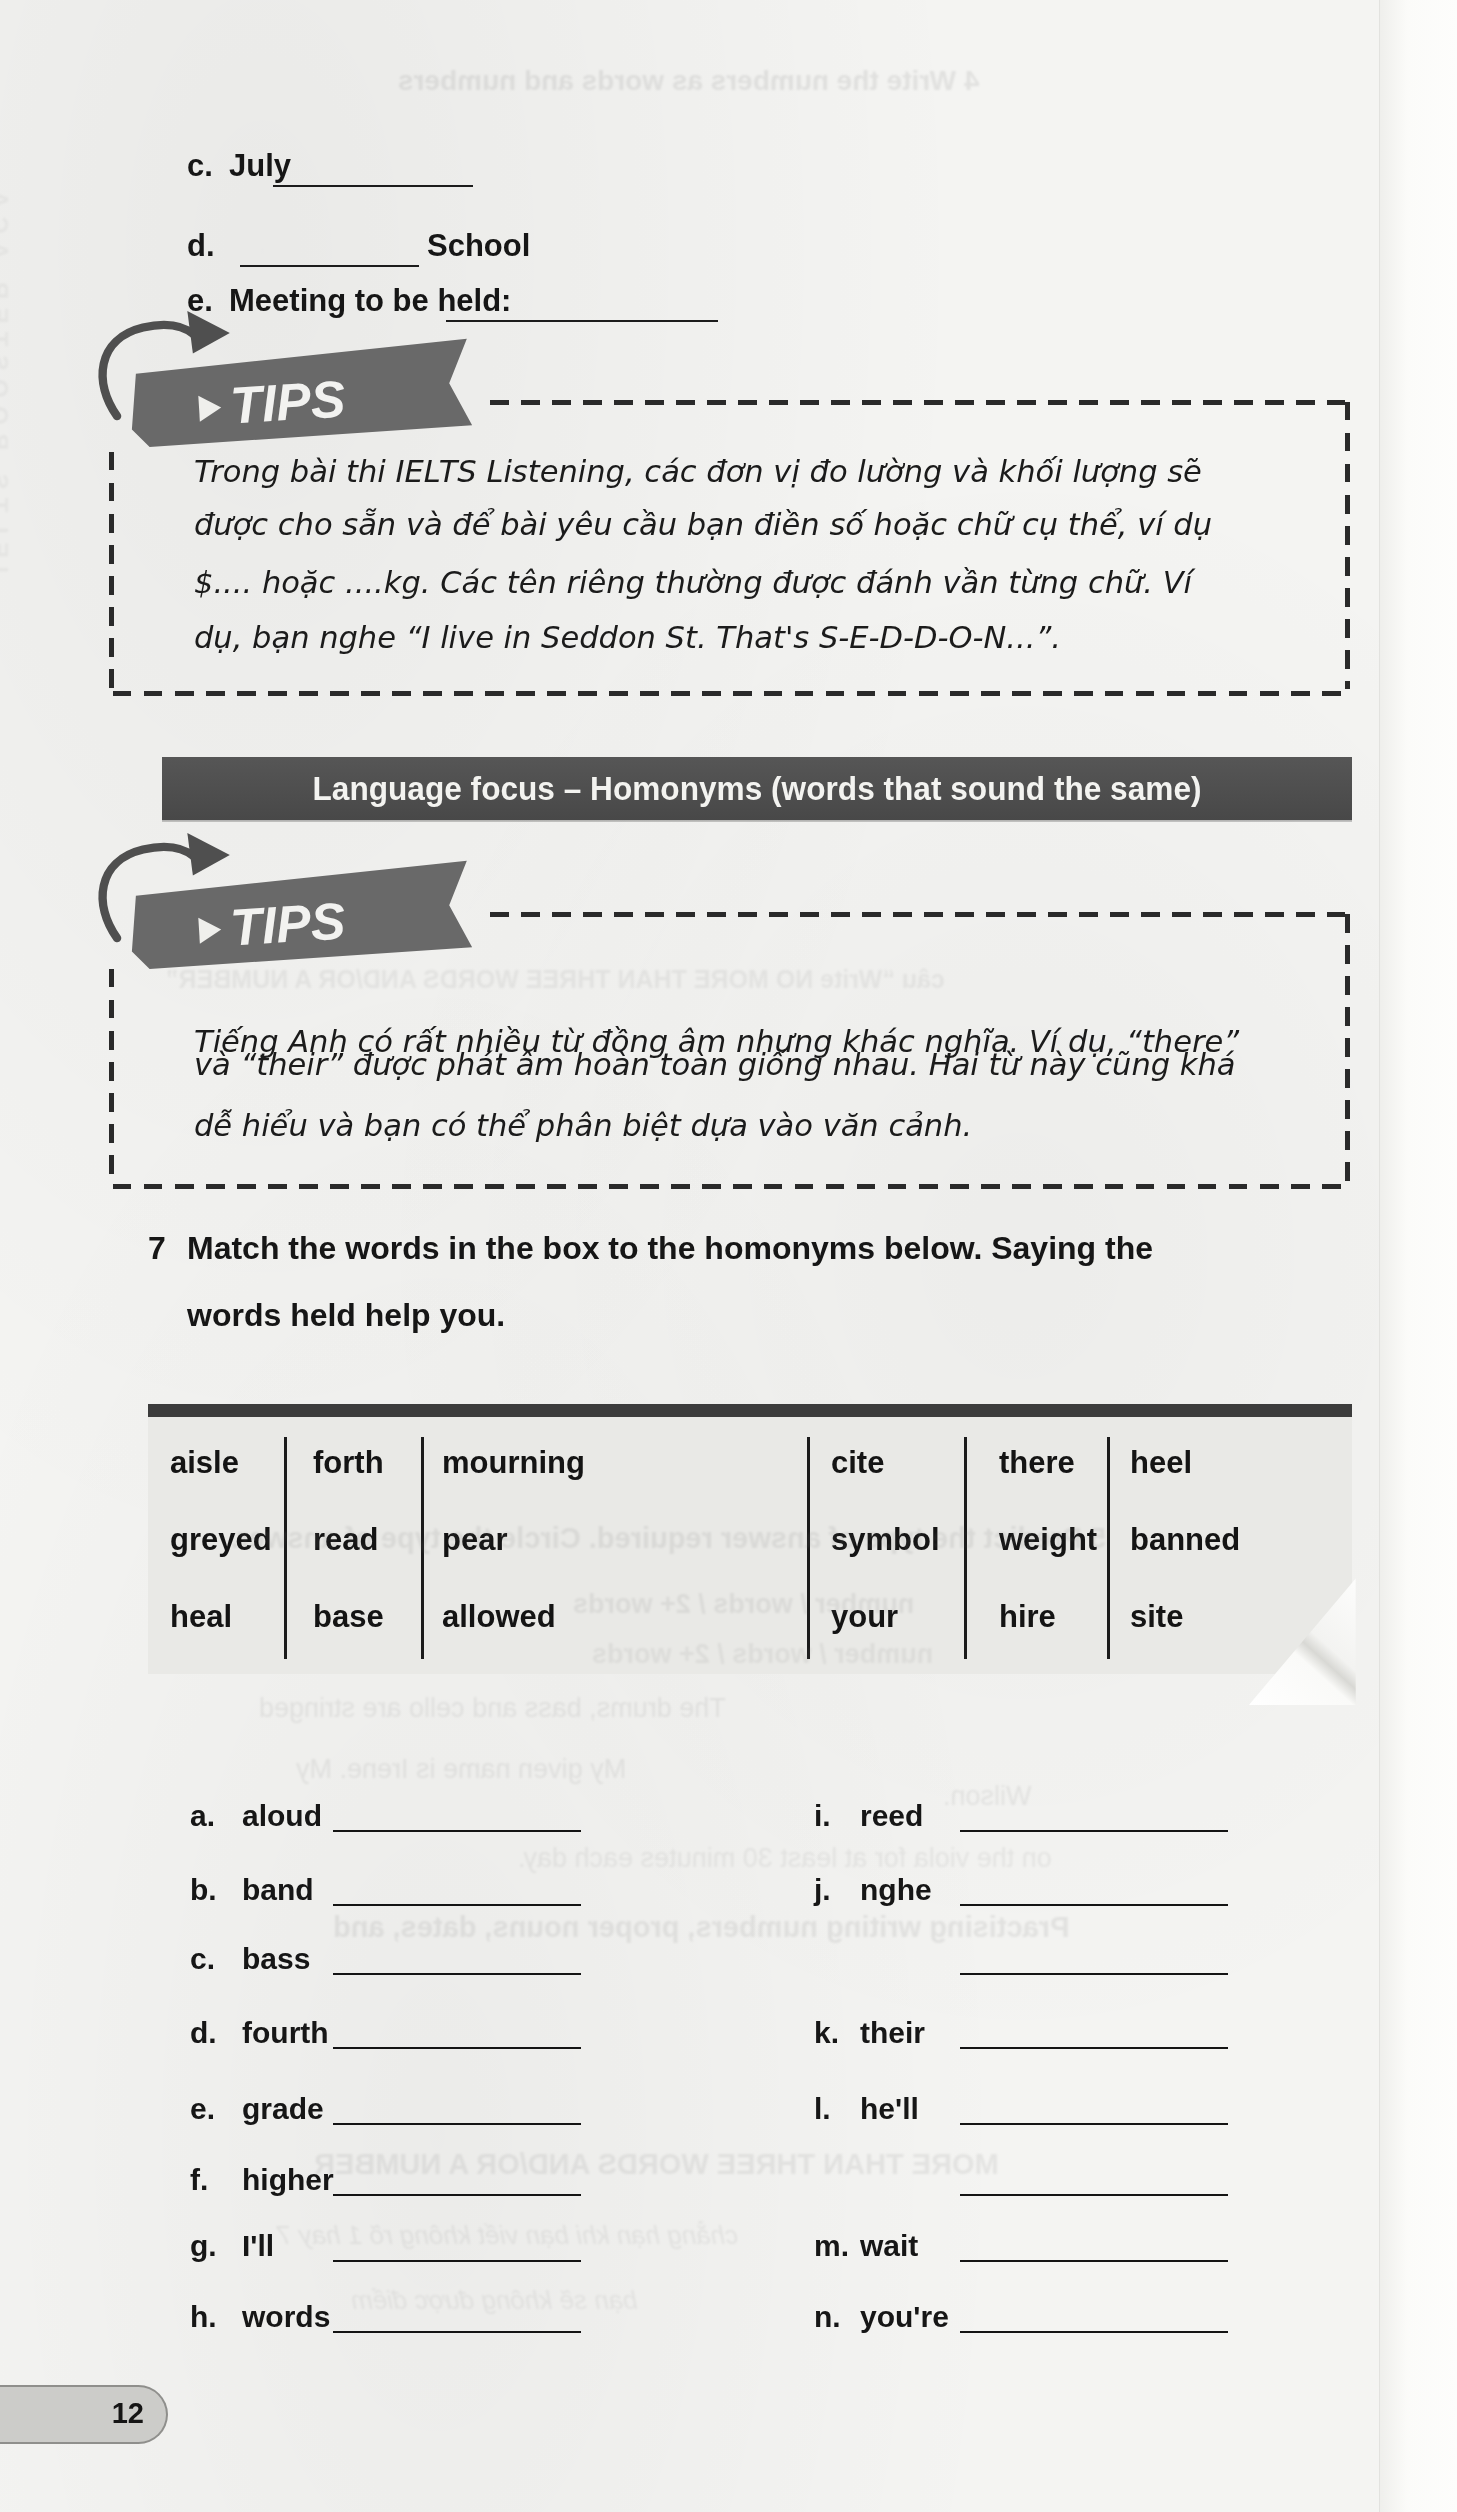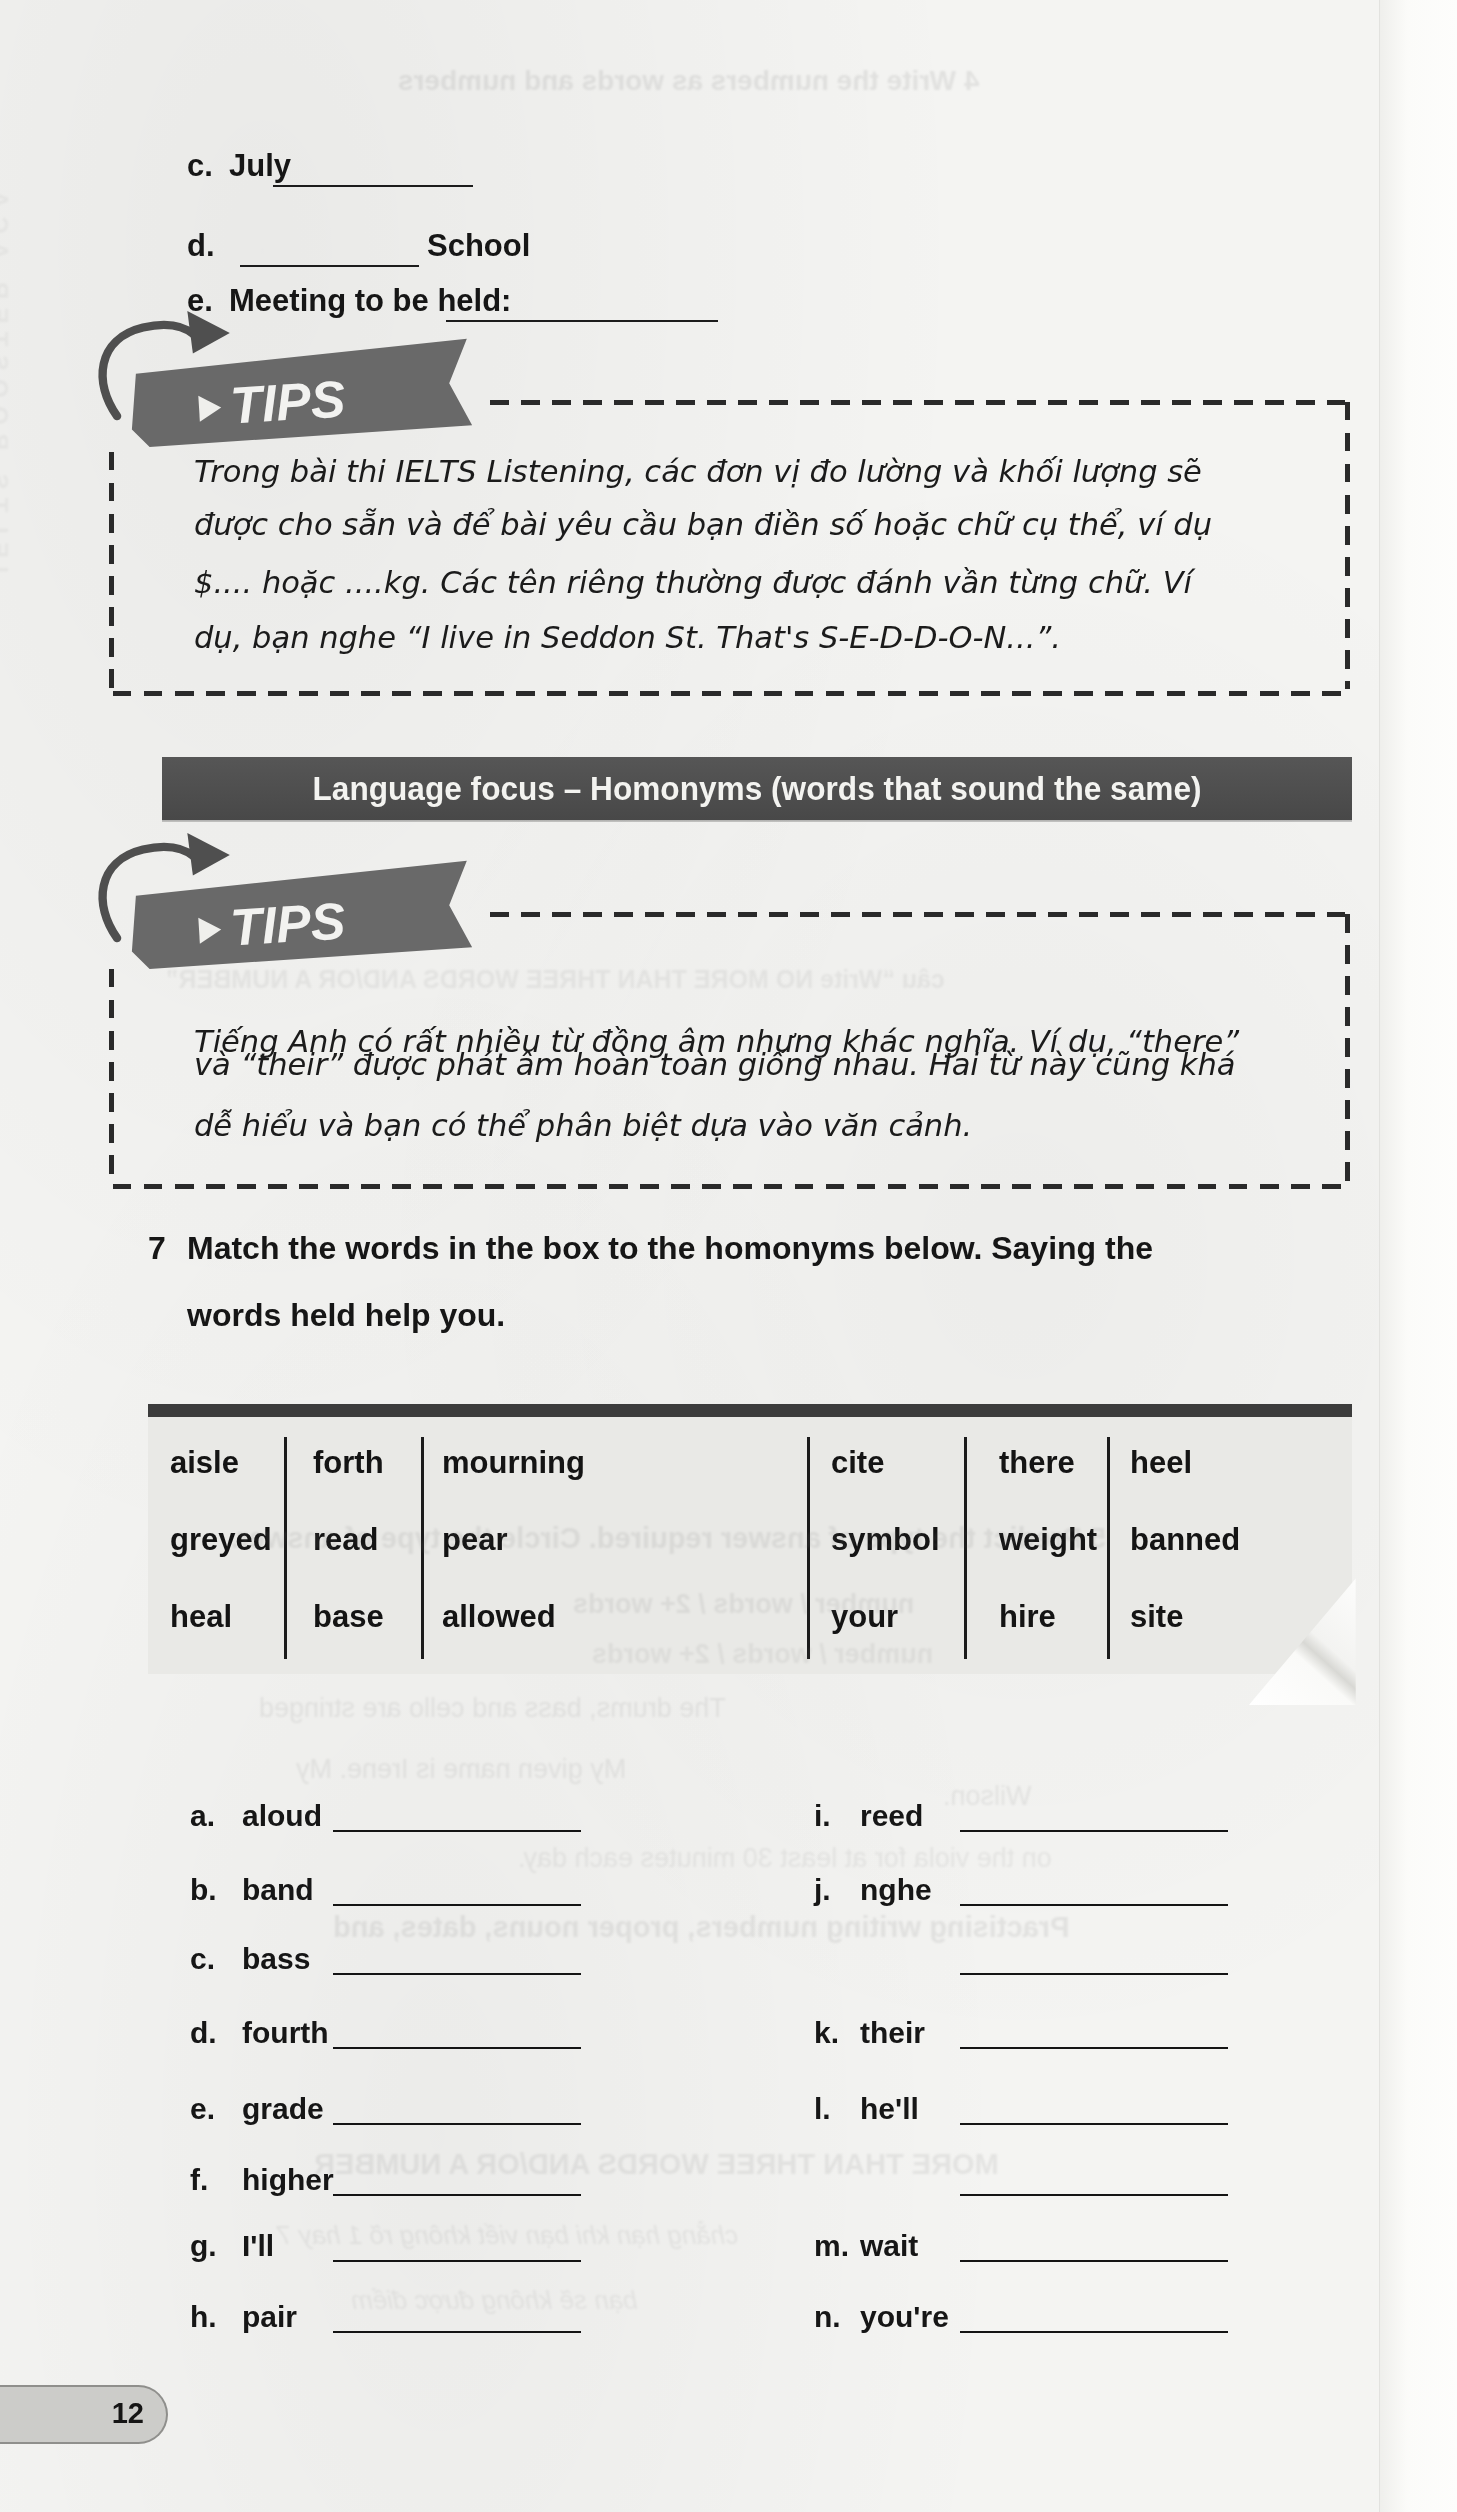--- a/index.html
+++ b/index.html
@@ -296,21 +296,21 @@
   <div class="m-row r6">
     <span class="ml-letter">g.</span>
     <span class="ml-word">I'll</span>
     <span class="ml-line"></span>
     <span class="mr-letter">m.</span>
     <span class="mr-word">wait</span>
     <span class="mr-line"></span>
   </div>
   <div class="m-row r7">
     <span class="ml-letter">h.</span>
-    <span class="ml-word">pair</span>
+    <span class="ml-word">words</span>
     <span class="ml-line"></span>
     <span class="mr-letter">n.</span>
     <span class="mr-word">you're</span>
     <span class="mr-line"></span>
   </div>
 
   <div class="page-tab">
     <span>12</span>
   </div>
 </div>

